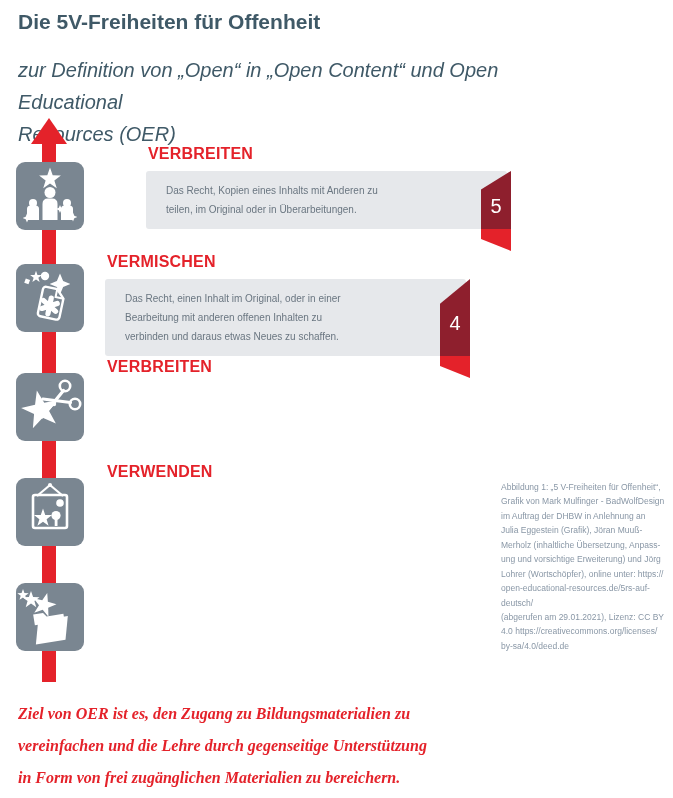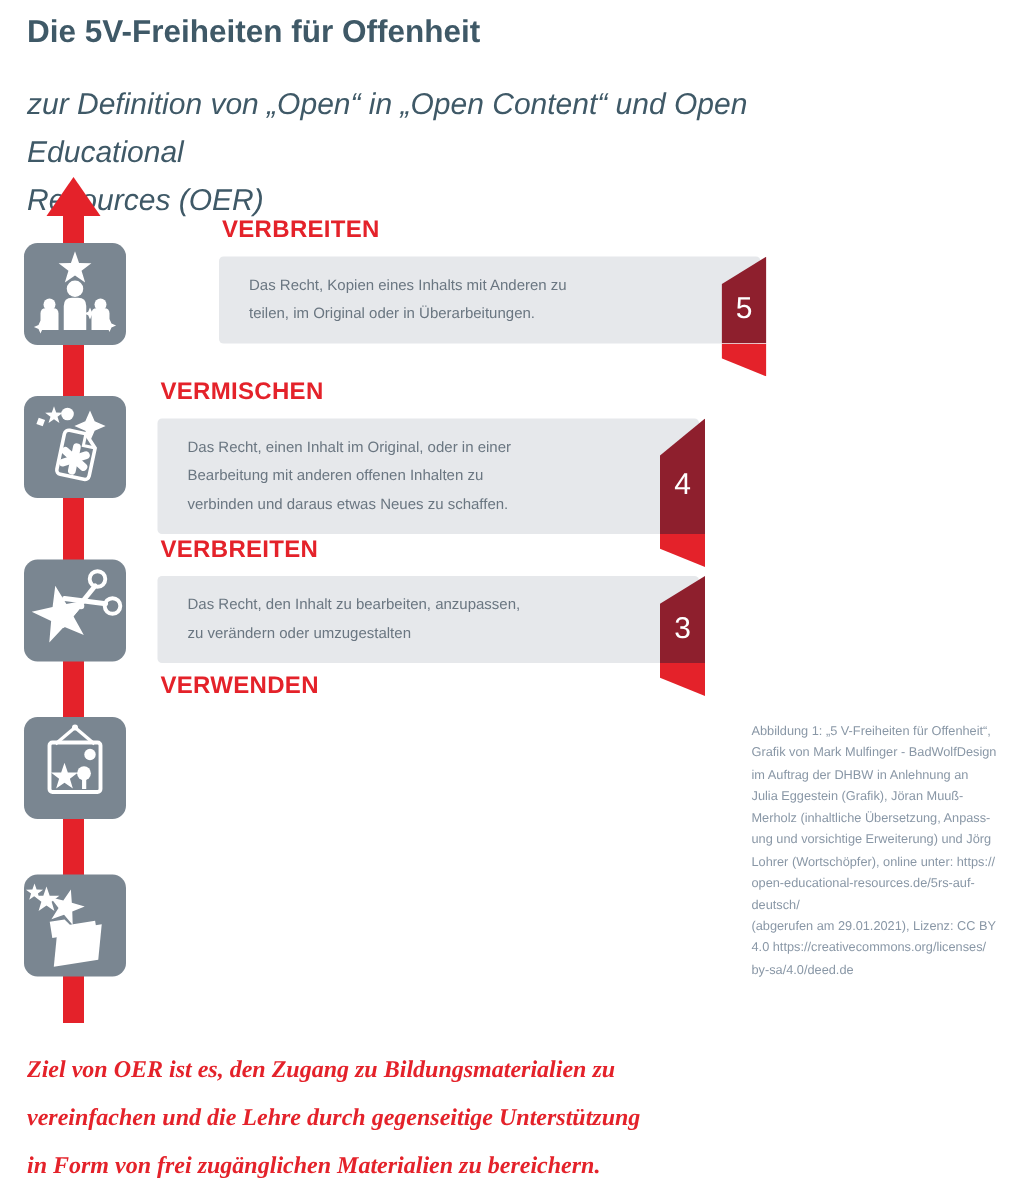--- a/index.html
+++ b/index.html
@@ -17,21 +17,21 @@
   .arrow-shaft { position:absolute; left:42px; top:141px; width:14px; height:541px; background:#e4222a; z-index:1; }
 
   
   .tile { position:absolute; left:16px; width:68px; height:68px; background:#7a8691;
           border-radius:9px; z-index:2; overflow:hidden; }
   .tile svg { display:block; width:68px; height:68px; }
   .t5 { top:162px; } .t4 { top:264px; } .t3 { top:373px; } .t2 { top:478px; } .t1 { top:583px; }
 
   
   .sec { position:absolute; left:105px; width:368px; z-index:3; }
-  .s5 { top:145px;padding-left:41px; } .s4 { top:253px; } .s3 { top:358px; } .s2 { top:449px; } .s1 { top:568px; }
+  .s5 { top:145px;padding-left:41px; } .s4 { top:253px; } .s3 { top:358px; } .s2 { top:463px; } .s1 { top:568px; }
   .sec h2 { font-size:16px; font-weight:bold; color:#e4222a; letter-spacing:0.2px; margin:0 0 8px 2px; }
   .boxwrap { position:relative; width:361px; }
   .box { background:#e6e8eb; border-radius:3px; padding:10px 20px; min-height:58px; }
   .box p { font-size:10px; line-height:19px; color:#6a7681; white-space:pre-line; }
   .ribbon { position:absolute; right:-4px; top:0; bottom:-22px; width:30px; z-index:4;
             display:flex; flex-direction:column; }
   .rib-top { flex:1; background:#8e1f2d; clip-path:polygon(0 32%, 100% 0, 100% 100%, 0 100%);
              display:flex; align-items:center; justify-content:center; padding-top:12px; }
   .rib-top span { color:#fff; font-size:20px; }
   .rib-tail { height:22px; background:#e4222a; clip-path:polygon(0 0, 100% 0, 100% 100%, 0 45%); }
@@ -166,32 +166,20 @@
         <div class="rib-top">
             <span>4</span>
           </div>
         <div class="rib-tail"></div>
       </div>
     </div>
   </section>
 
   <section class="sec s3">
     <h2>VERBREITEN</h2>
-    <div class="boxwrap">
-      <div class="box">
-        <p>Das Recht, den Inhalt zu bearbeiten, anzupassen,
-zu verändern oder umzugestalten</p>
-      </div>
-      <div class="ribbon">
-        <div class="rib-top">
-            <span>3</span>
-          </div>
-        <div class="rib-tail"></div>
-      </div>
-    </div>
   </section>
 
   <section class="sec s2">
     <h2>VERWENDEN</h2>
   </section>
 
   <section class="sec s1">
   </section>
 
   <aside class="caption">Abbildung 1: „5 V-Freiheiten für Offenheit“,

